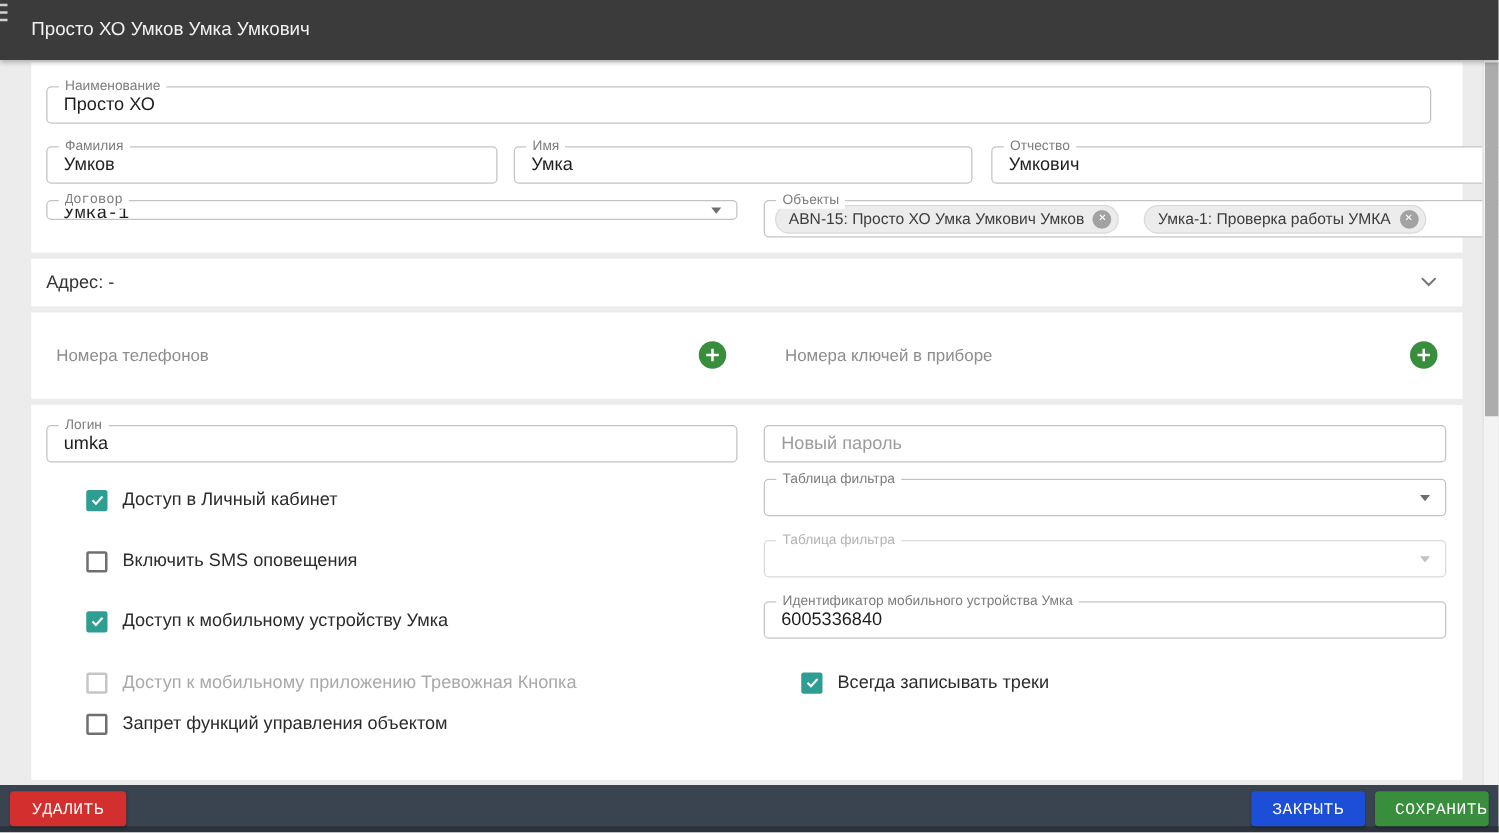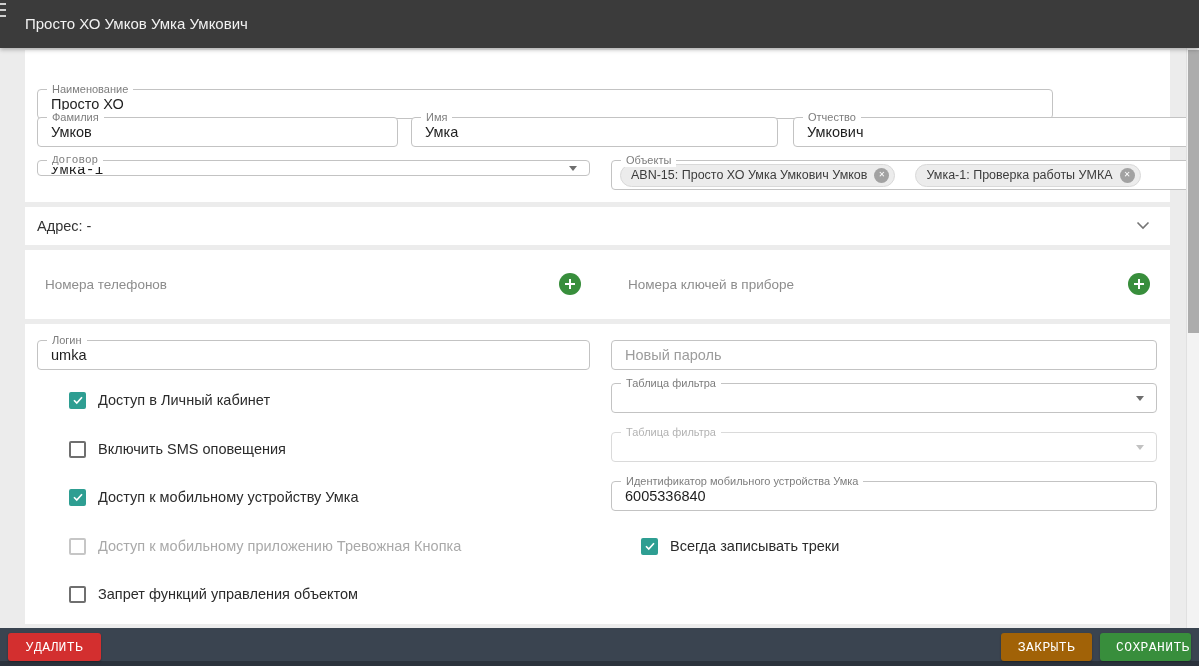--- a/index.html
+++ b/index.html
@@ -70,21 +70,21 @@
   .cbrow.disabled .cb { border-color:#c6c6c6; }
   .cbrow.disabled .cblabel { color:#a9a9a9; }
 
   
   .footer { position:absolute; left:0; top:628px; width:1199px; height:38px; background:#3a4450;
             border-bottom:5px solid #2b323c; z-index:5; }
   .btn { position:absolute; top:5px; height:28px; border:none; border-radius:3px; color:#fff;
          font-size:13px; font-family:Liberation Mono, monospace; letter-spacing:.4px; padding:0 16px; cursor:pointer;
          box-shadow:0 1px 2px rgba(0,0,0,.3); }
   .btn-delete { left:8px; width:93px; background:#d32f2f; }
-  .btn-close  { right:107px; width:91px; background:#a16207; }
+  .btn-close  { right:107px; width:91px; background:#1d4ed8; }
   .btn-save   { right:8px;  width:91px; background:#388e3c; }
 </style>
 </head>
 <body>
 
 <div class="screen">
 
   <div class="titlebar">
     <span class="menu-sliver">
         <i></i>
@@ -93,21 +93,21 @@
       </span>
     <div class="title">Просто ХО Умков Умка Умкович</div>
   </div>
 
   <div class="scrollbar">
     <div class="scroll-thumb"></div>
   </div>
 
   <div class="card sec1">
 
-    <div class="field" style="left:12px; top:39px; width:1016px; height:30px;">
+    <div class="field" style="left:12px; top:19px; width:1108px; height:30px;">
       <span class="flabel">Наименование</span>
       <input value="Просто ХО" style="">
     </div>
 
     <div class="field" style="left:386px; top:67px; width:367px; height:30px;">
       <span class="flabel">Имя</span>
       <input value="Умка" style="">
     </div>
 
     <div class="field" style="left:12px; top:67px; width:361px; height:30px;">
@@ -188,21 +188,21 @@
         </svg>
       </span>
       <span class="cblabel">Доступ к мобильному устройству Умка</span>
     </div>
 
     <div class="cbrow disabled" style="left:8px; top:213px;">
       <span class="cb"></span>
       <span class="cblabel">Доступ к мобильному приложению Тревожная Кнопка</span>
     </div>
 
-    <div class="cbrow" style="left:8px; top:261px;">
+    <div class="cbrow" style="left:8px; top:246px;">
       <span class="cb"></span>
       <span class="cblabel">Запрет функций управления объектом</span>
     </div>
 
     <div class="field" style="left:586px; top:59px; width:546px; height:30px;">
       <span class="flabel">Таблица фильтра</span>
       <span class="caret"></span>
     </div>
 
     <div class="field disabled" style="left:586px; top:108px; width:546px; height:30px;">

